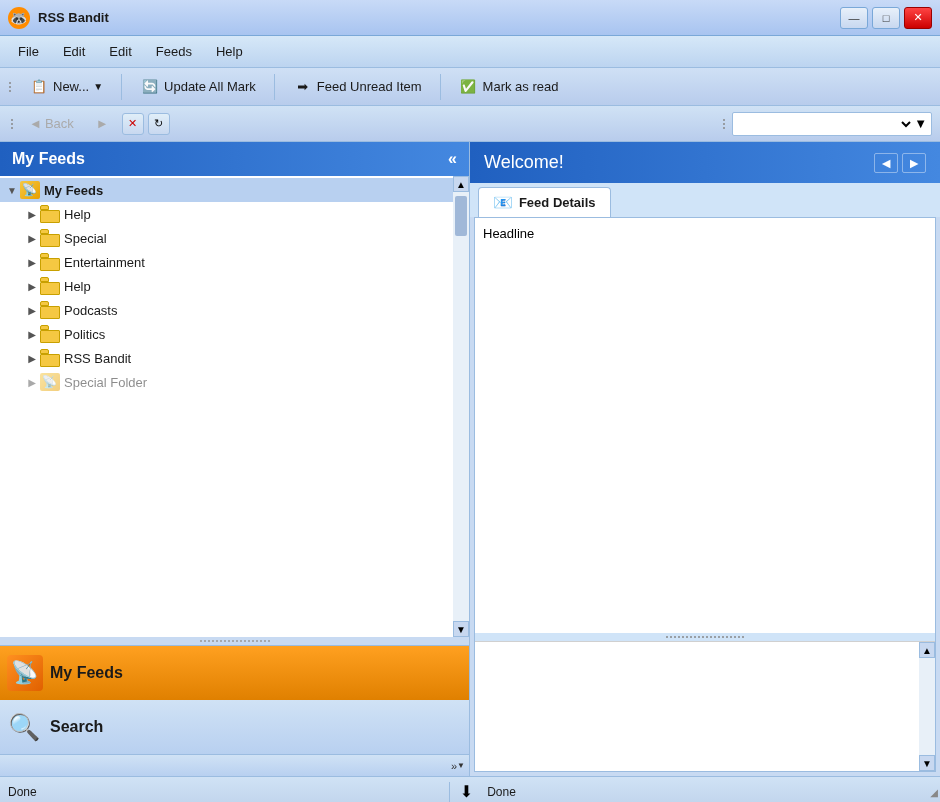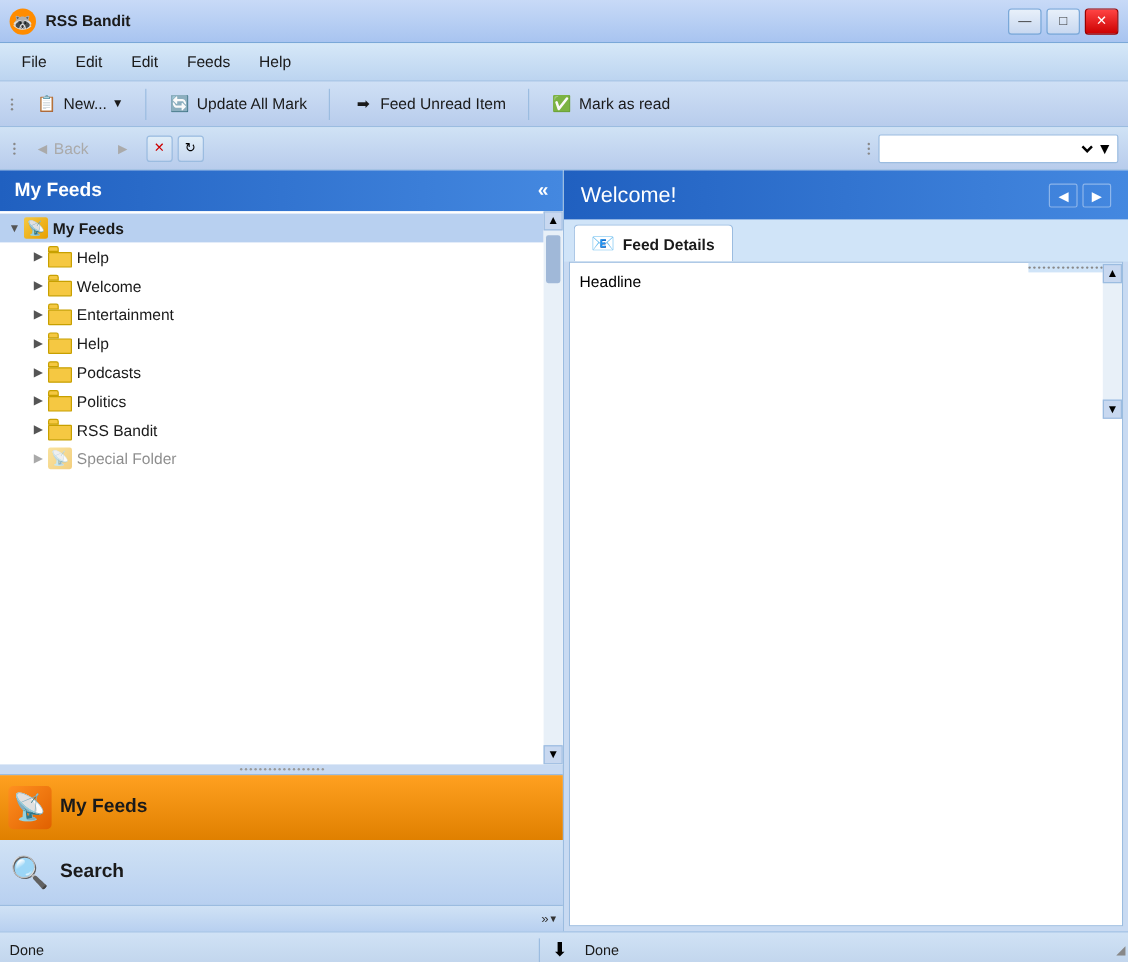--- a/index.html
+++ b/index.html
@@ -253,20 +253,21 @@
     .tab.active { background: white; color: #1a1a1a; }
     .tab-icon { font-size: 16px; }
 
     
     .content-area {
       flex: 1;
       background: white;
       border: 1px solid #9bbce0;
       margin: 0 4px 4px;
       display: flex;
+      flex-direction: column;
     }
     .content-top {
       flex: 1;
       padding: 8px;
     }
     .content-divider {
       height: 8px;
       background: #d0e4f8;
       display: flex;
       align-items: center;
@@ -477,21 +478,21 @@
           <span class="tree-label">Help</span>
         </div>
 
         <div class="tree-item">
           <div class="tree-indent"></div>
           <div class="tree-expander">▶</div>
           <div class="folder-wrap">
             <div class="folder-tab"></div>
             <div class="folder-body"></div>
           </div>
-          <span class="tree-label">Welcome</span>
+          <span class="tree-label">Special</span>
         </div>
 
         <div class="tree-item">
           <div class="tree-indent"></div>
           <div class="tree-expander">▶</div>
           <div class="folder-wrap">
             <div class="folder-tab"></div>
             <div class="folder-body"></div>
           </div>
           <span class="tree-label">Entertainment</span>

